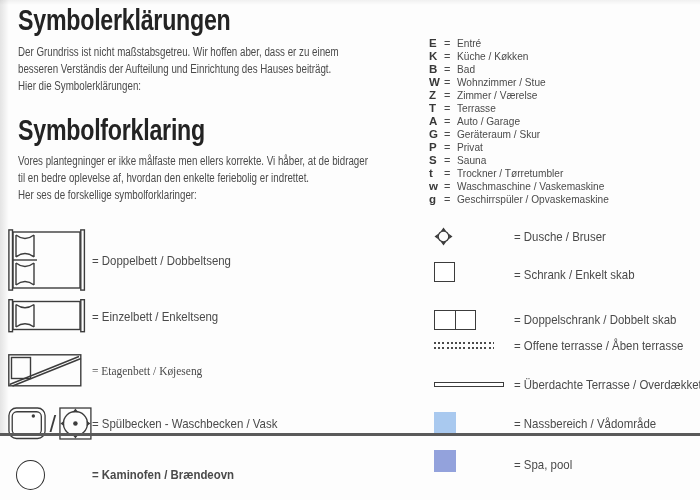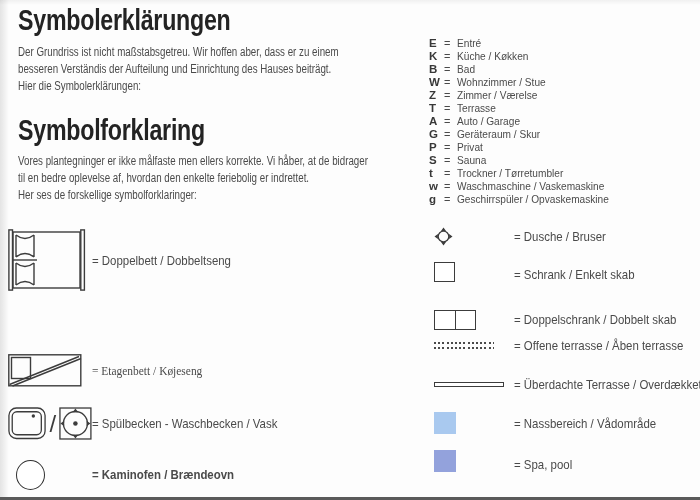--- a/index.html
+++ b/index.html
@@ -1,18 +1,18 @@
 <!DOCTYPE html>
 <html><head>
 <meta charset="utf-8">
 <style>
   * { margin:0; padding:0; box-sizing:border-box; }
   html,body { width:700px; height:500px; }
   body { font-family:"Liberation Sans", sans-serif; background:#fdfdfd; overflow:hidden; }
-  #page { position:relative; width:700px; height:500px; background:#fdfdfd; }
+  #page { position:relative; width:700px; height:436px; background:#fdfdfd; }
 
   .edge-left { position:absolute; left:0; top:0; bottom:0; width:9px;
     background:linear-gradient(90deg, rgba(0,0,0,0.10), rgba(0,0,0,0)); }
   .edge-top { position:absolute; left:0; top:0; right:0; height:5px;
     background:linear-gradient(180deg, rgba(0,0,0,0.05), rgba(0,0,0,0)); }
   .edge-bottom { position:absolute; left:0; bottom:0; right:0; height:3px; background:#5a5a5a; }
 
   h1 { position:absolute; left:18px; font-size:29px; font-weight:bold; color:#232323;
        letter-spacing:-0.3px; transform:scaleX(0.8); transform-origin:0 0; white-space:nowrap; }
   .para { position:absolute; left:18px; font-size:12.5px; line-height:17px; color:#4a4a4a;
@@ -140,20 +140,31 @@
         <rect x="0.9" y="0.9" width="3.6" height="60.2"></rect>
         <rect x="72.8" y="0.9" width="3.6" height="60.2"></rect>
         <path d="M8,6 L8,28 M26,6 L26,28 M8,6 Q17,13 26,6 M8,28 Q17,21 26,28"></path>
         <path d="M8,34 L8,56 M26,34 L26,56 M8,34 Q17,41 26,34 M8,56 Q17,49 26,56"></path>
         <line x1="5" y1="31" x2="29" y2="31"></line>
       </svg>
     </span>
     <span class="legend-label cx">= Doppelbett / Dobbeltseng</span>
   </div>
 
+  <div class="legend-row left" style="top:299px; height:34px;">
+    <span class="ic-cell-l">
+      <svg width="78" height="34" viewBox="0 0 78 34" fill="none" stroke="#3c3c3c" stroke-width="1.4">
+        <rect x="5" y="2.5" width="67" height="28"></rect>
+        <rect x="0.9" y="0.7" width="3.6" height="32"></rect>
+        <rect x="72.8" y="0.7" width="3.6" height="32"></rect>
+        <path d="M8,5.5 L8,28 M26,5.5 L26,28 M8,5.5 Q17,12 26,5.5 M8,28 Q17,21.5 26,28"></path>
+      </svg>
+    </span>
+    <span class="legend-label cx">= Einzelbett / Enkeltseng</span>
+  </div>
 
   <div class="legend-row left" style="top:354px; height:33px;font-family:Liberation Serif, serif;">
     <span class="ic-cell-l">
       <svg width="74" height="33" viewBox="0 0 74 33" fill="none" stroke="#3c3c3c" stroke-width="1.4">
         <rect x="0.8" y="0.8" width="72" height="31"></rect>
         <rect x="3.5" y="3.5" width="19" height="21"></rect>
         <line x1="1.5" y1="30.5" x2="71" y2="2.5"></line>
         <line x1="4.5" y1="32" x2="73" y2="4.5"></line>
       </svg>
     </span>

